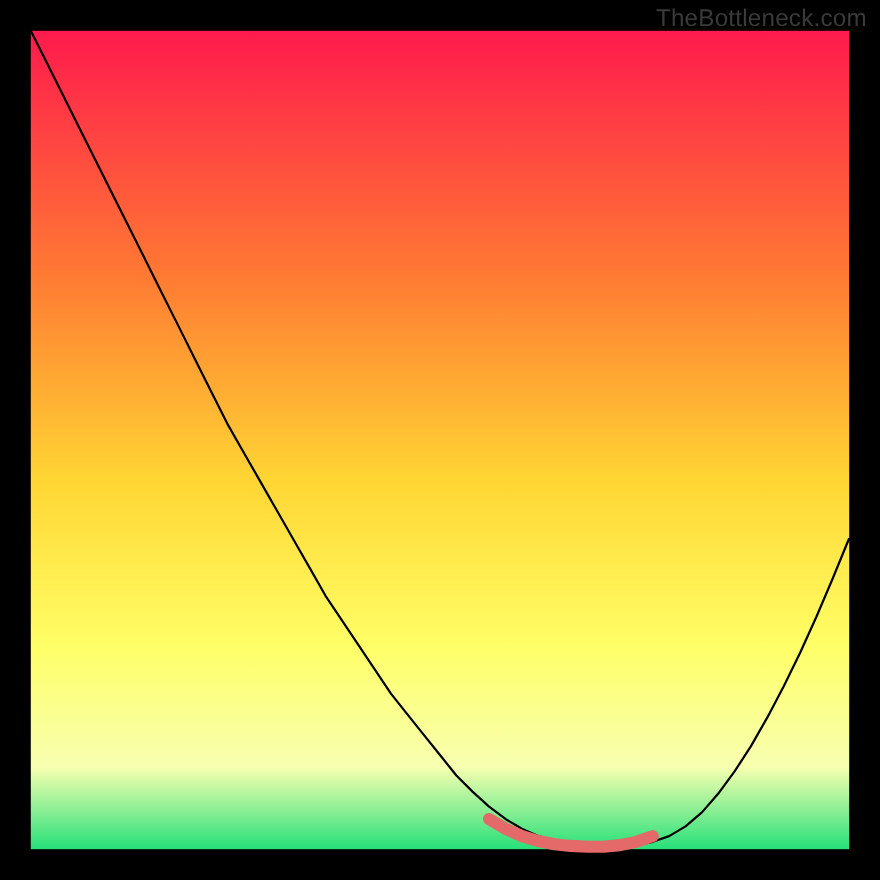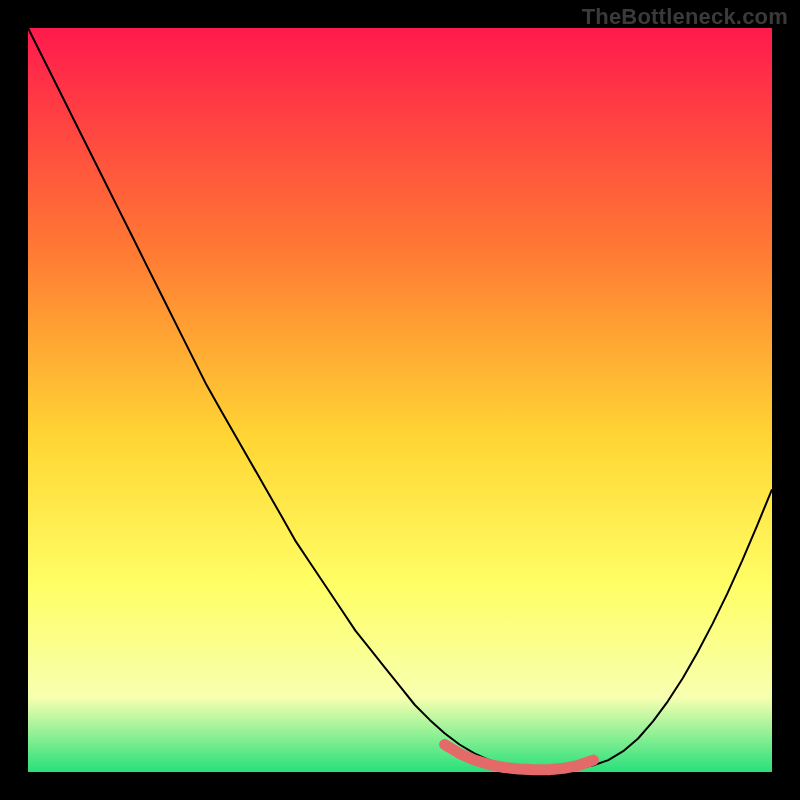--- a/index.html
+++ b/index.html
@@ -15,21 +15,21 @@
     position: relative;
     width: 800px;
     height: 800px;
   }
   .watermark {
     position: absolute;
     top: 4px;
     right: 12px;
     color: #3a3a3a;
     font-size: 22px;
-    font-weight: 700;
+    font-weight: 400;
     letter-spacing: 0.2px;
     z-index: 5;
   }
   svg.plot {
     position: absolute;
     top: 0;
     left: 0;
     width: 800px;
     height: 800px;
     display: block;

